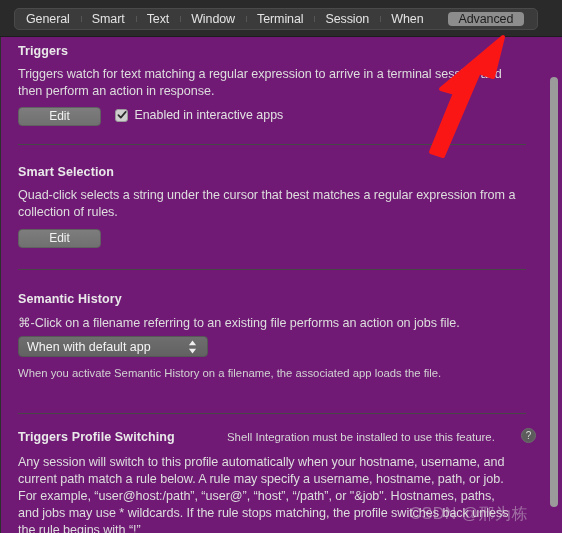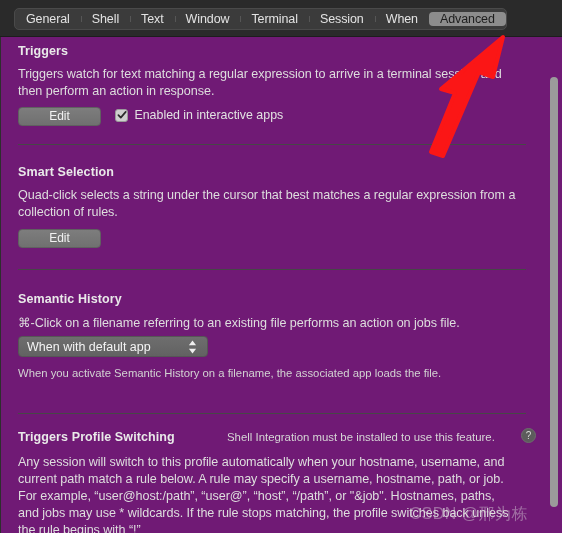--- a/index.html
+++ b/index.html
@@ -57,21 +57,21 @@
     content: "";
     position: absolute;
     left: 0; top: 4px; bottom: 4px;
     width: 1px;
     background: #565656;
   }
   .tab.selected {
     background: #8d8d8d;
     color: #1d1d1d;
     border-radius: 4px;
-    margin: 0;
+    margin: 13px;
   }
   .tab.selected::before { display: none; }
 
   
   .content {
     position: absolute;
     left: 0; top: 36px;
     width: 562px; height: 497px;
     background: #701a75;
     border-top: 1px solid #1d1d1d;
@@ -234,21 +234,21 @@
 <body>
 
 <div id="app">
 
   <div class="tabbar-area">
     <div class="tabbar">
       <div class="tab">
           <span>General</span>
         </div>
       <div class="tab">
-          <span>Shell</span>
+          <span>Smart</span>
         </div>
       <div class="tab">
           <span>Text</span>
         </div>
       <div class="tab">
           <span>Window</span>
         </div>
       <div class="tab">
           <span>Terminal</span>
         </div>

